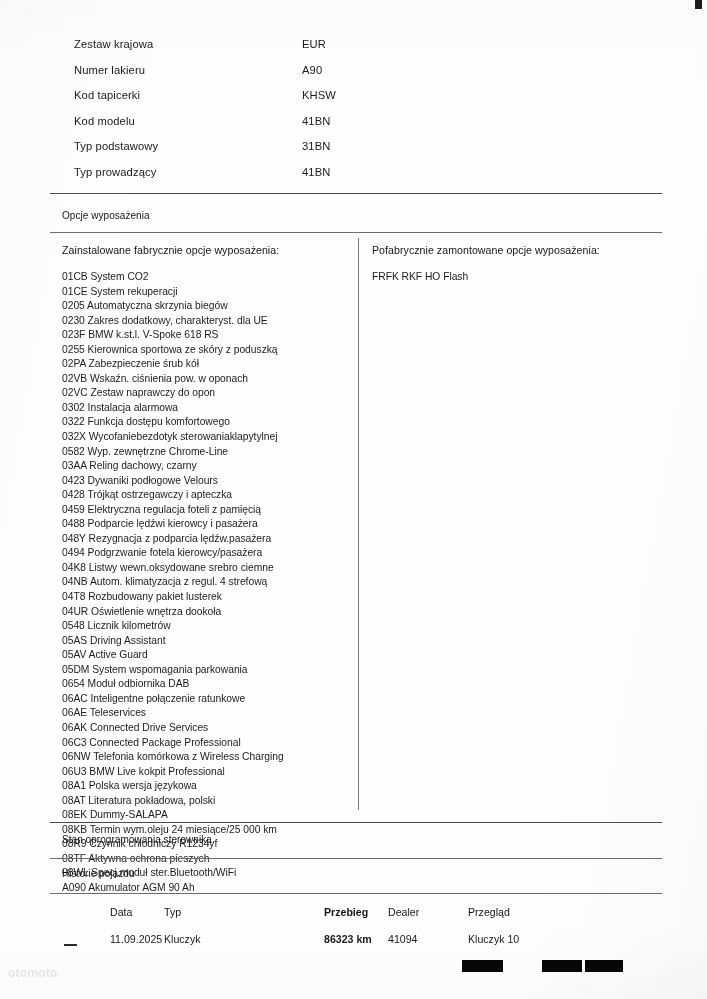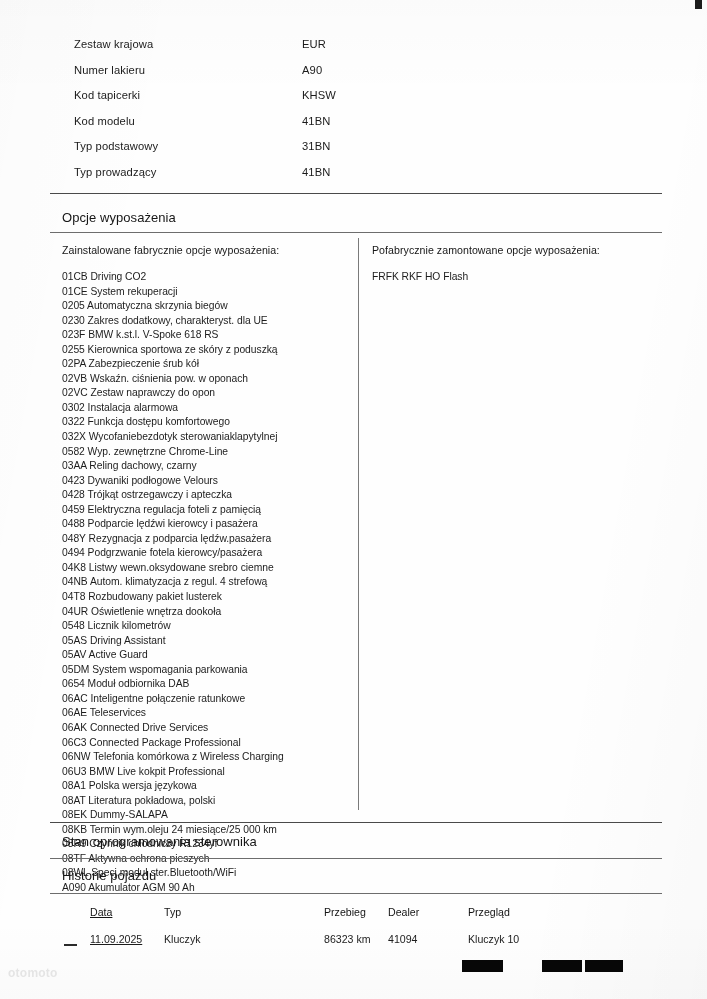--- a/index.html
+++ b/index.html
@@ -73,21 +73,21 @@
     width: 612px;
     height: 1px;
     background: #4a4a4a;
   }
   .rule.thin { background: #6d6d6d; height: 1px; }
 
   
   .section-title {
     position: absolute;
     left: 62px;
-    font-size: 13px;
+    font-size: 10px;
     color: #161616;
     letter-spacing: 0.005em;
   }
 
   
   .options {
     position: absolute;
     left: 50px;
     top: 238px;
     width: 612px;
@@ -138,23 +138,23 @@
     position: relative;
     height: 27px;
   }
   .cell {
     position: absolute;
     font-size: 10.6px;
     color: #1c1c1c;
     white-space: nowrap;
   }
   .hist-head .cell { color: #141414; }
-  .c-date { left: 40px; text-decoration: underline; }
+  .c-date { left: 60px; }
   .c-type { left: 114px; }
-  .c-mile { left: 274px; }
+  .c-mile { left: 274px; font-weight: bold; }
   .c-deal { left: 338px; }
   .c-insp { left: 418px; }
 
   .dash {
     position: absolute;
     left: 14px;
     top: 11px;
     width: 13px;
     height: 1.6px;
     background: #2a2a2a;
@@ -227,21 +227,21 @@
   <div class="section-title" style="top:210px;">Opcje wyposażenia</div>
   <div class="rule thin" style="top:232px;"></div>
 
   <div class="options">
 
     <div class="col-divider"></div>
 
     <div class="col left">
       <div class="col-heading">Zainstalowane fabrycznie opcje wyposażenia:</div>
       <ul class="opt-list">
-        <li>01CB Driving CO2</li>
+        <li>01CB System CO2</li>
         <li>01CE System rekuperacji</li>
         <li>0205 Automatyczna skrzynia biegów</li>
         <li>0230 Zakres dodatkowy, charakteryst. dla UE</li>
         <li>023F BMW k.st.l. V-Spoke 618 RS</li>
         <li>0255 Kierownica sportowa ze skóry z poduszką</li>
         <li>02PA Zabezpieczenie śrub kół</li>
         <li>02VB Wskaźn. ciśnienia pow. w oponach</li>
         <li>02VC Zestaw naprawczy do opon</li>
         <li>0302 Instalacja alarmowa</li>
         <li>0322 Funkcja dostępu komfortowego</li>

